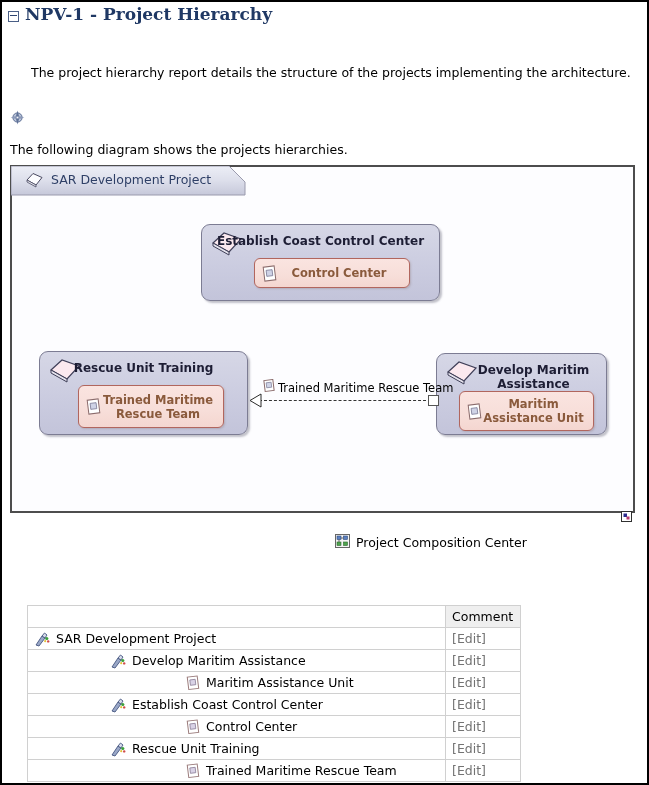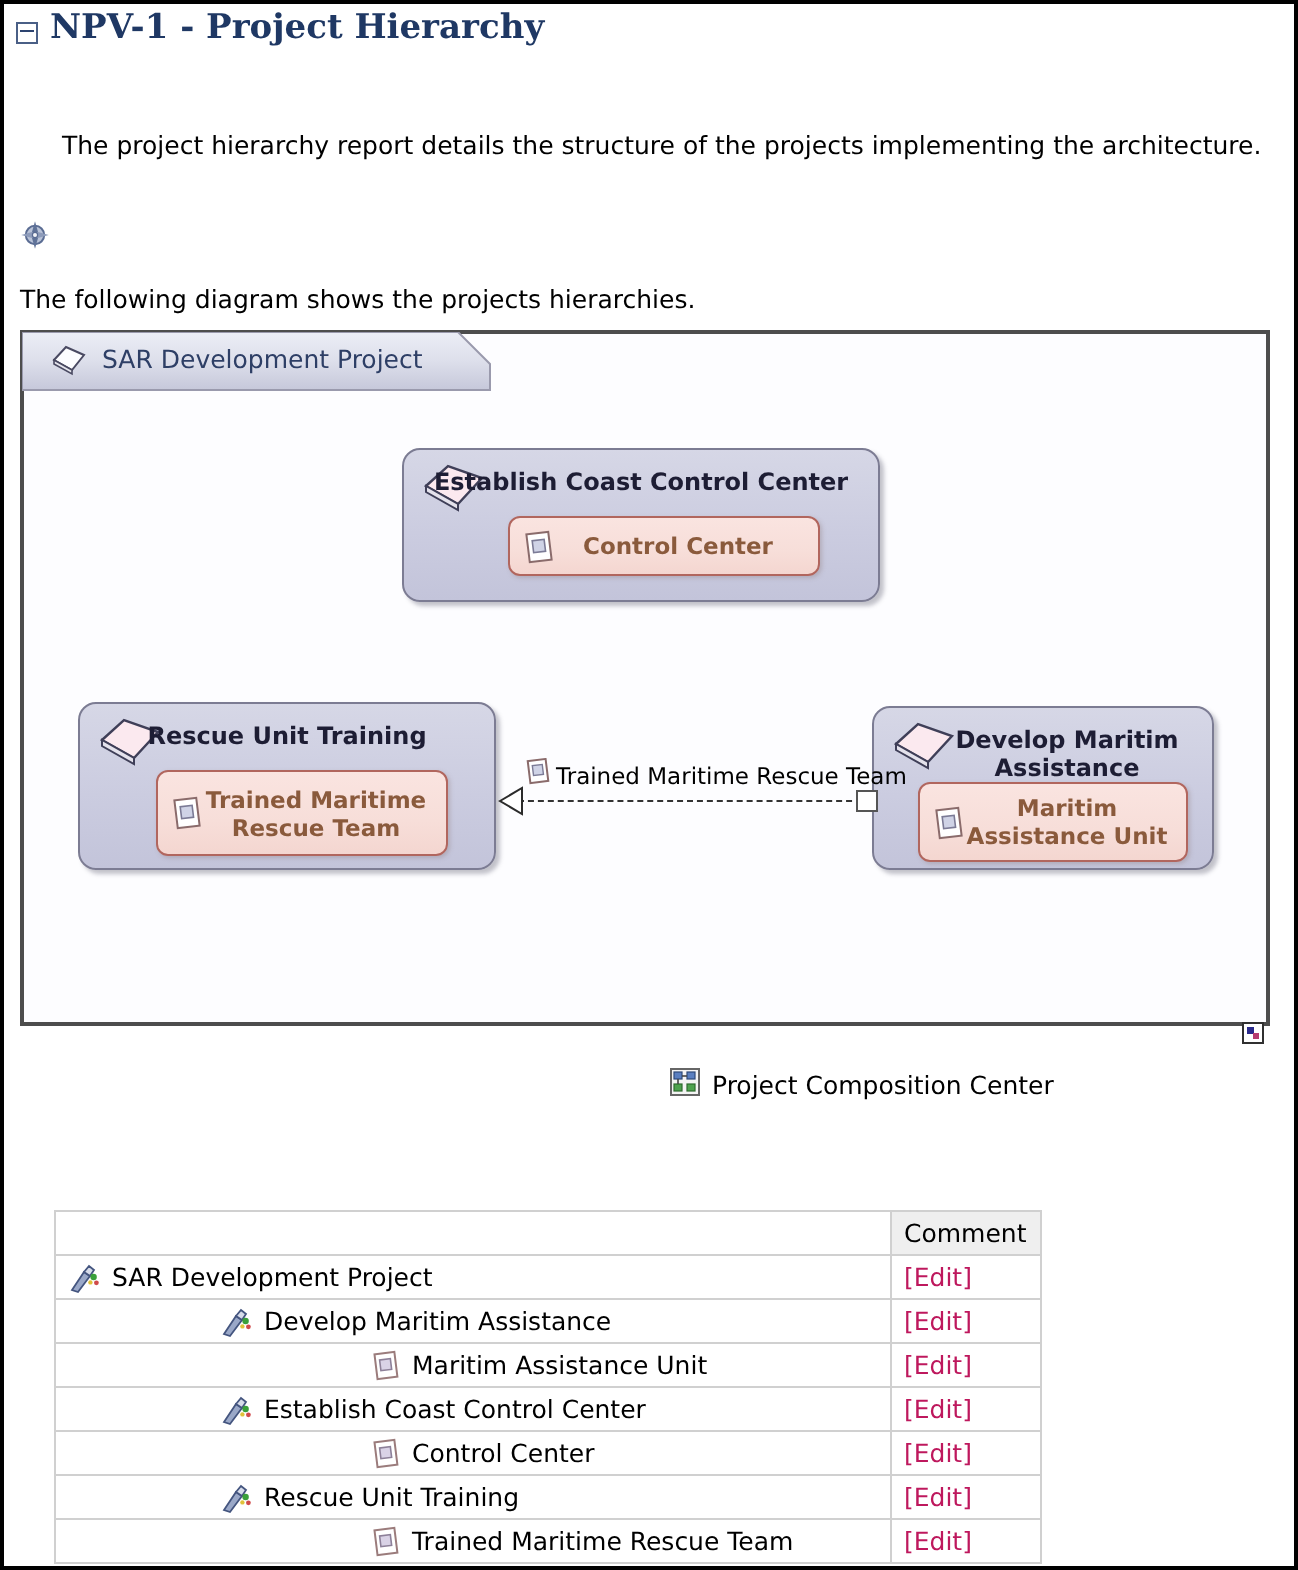--- a/index.html
+++ b/index.html
@@ -133,21 +133,21 @@
     font-weight:normal;
     font-size:12.5px;
     white-space:nowrap;
   }
   #tbl th.name-col{width:405px;border-left:1px solid #d0d0d0;background:#ffffff;}
   #tbl th.cmt-col{
     width:62px;background:#efefef;color:#000;text-align:left;
     font-weight:normal;
   }
   #tbl td.cmt{width:62px;}
-  .edit-link{color:#be185d;text-decoration:none;cursor:pointer;margin-top:40px;}
+  .edit-link{color:#737373;text-decoration:none;cursor:pointer;margin-top:40px;}
   .rowcell{display:flex;align-items:center;gap:7px;}
   
   .proj-icon{width:15px;height:14px;display:inline-block;position:relative;flex:none;}
   .unit-icon{width:13px;height:15px;display:inline-block;position:relative;flex:none;}
   
   .corner-icon{position:absolute;left:619px;top:509px;width:11px;height:11px;}
 </style>
 </head>
 <body>
 

